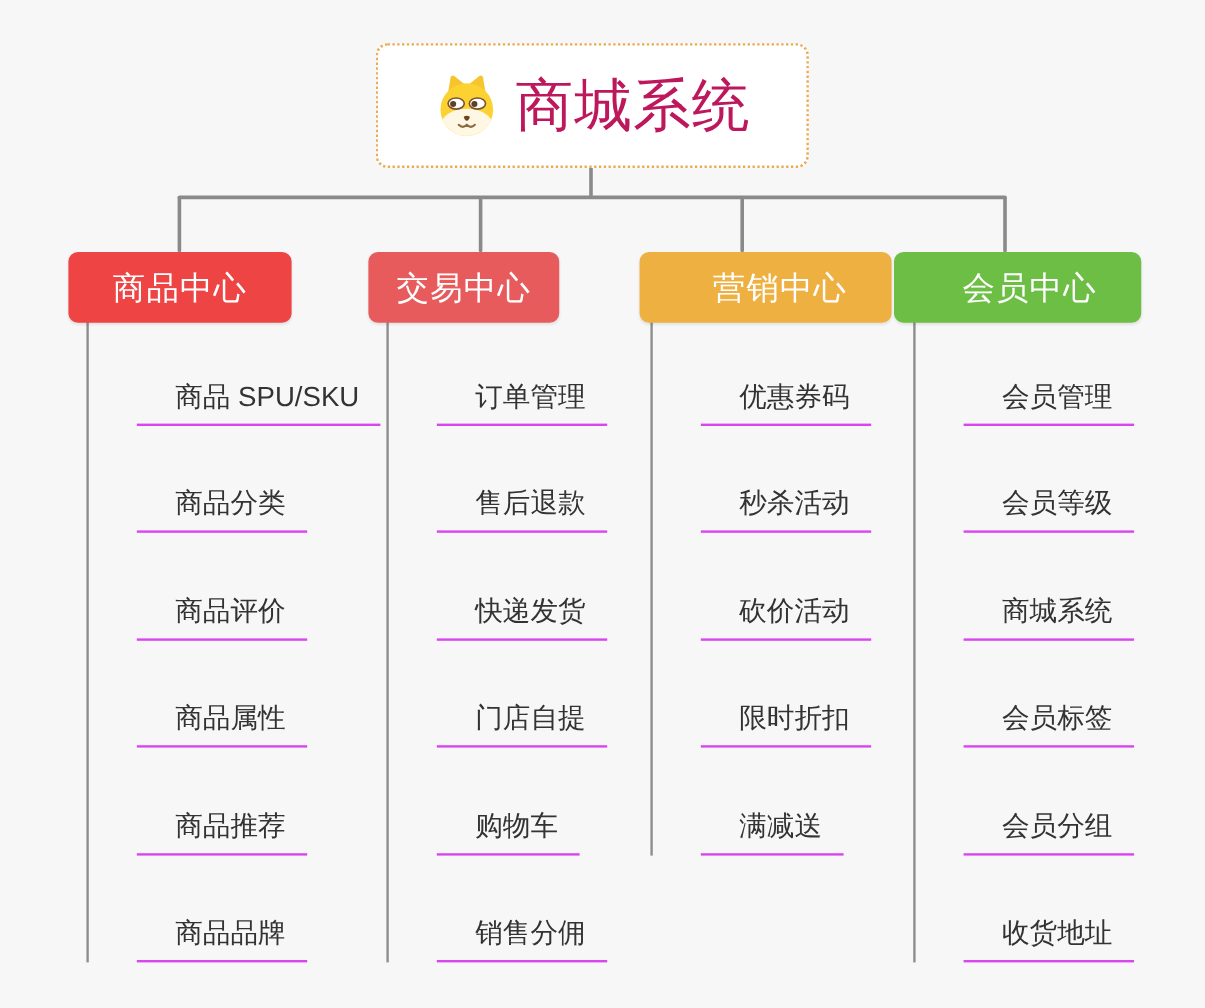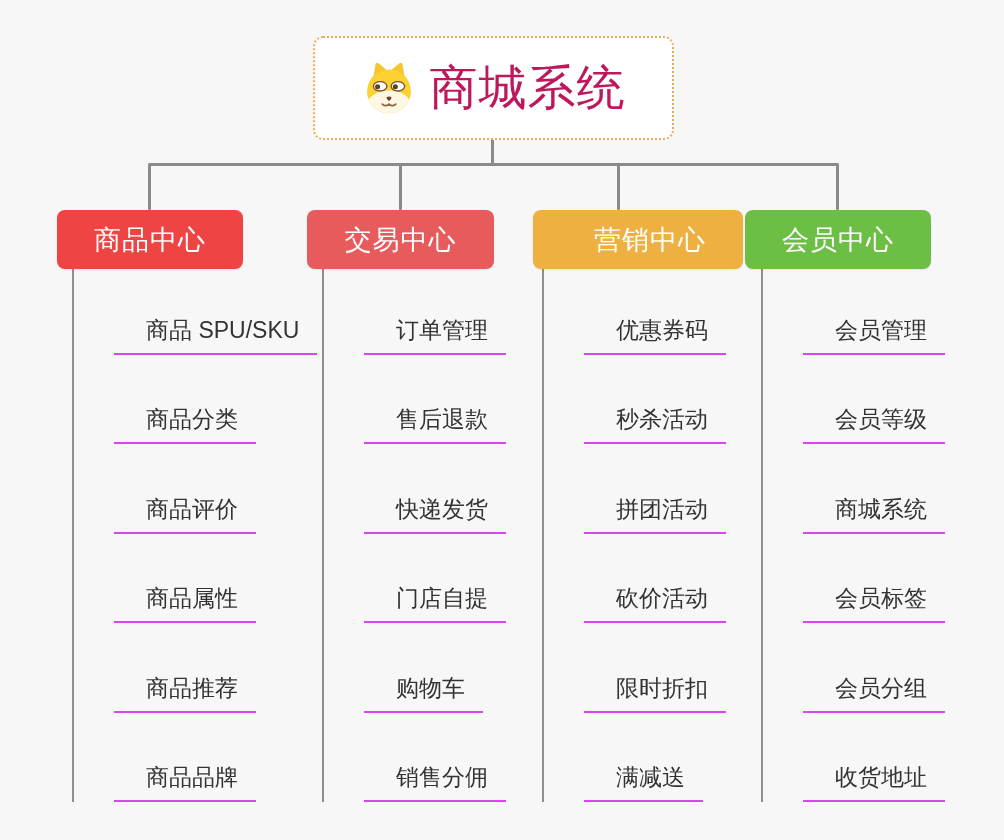--- a/index.html
+++ b/index.html
@@ -34,23 +34,23 @@
   .conn-drop.d4{left:836px;}
 
   
   .branch-node{
     position:absolute;top:210px;height:59px;border-radius:8px;
     display:flex;align-items:center;justify-content:center;
     color:#FFFFFF;font-size:27px;letter-spacing:1px;
     box-shadow:0 1px 2px rgba(0,0,0,0.08);
   }
   .branch-1{left:57px;width:186px;}
-  .branch-2{left:307px;width:187px;}
+  .branch-2{left:307px;width:159px;}
   .branch-3{left:533px;width:186px;padding-left:24px;}
-  .branch-4{left:745px;width:186px;}
+  .branch-4{left:745px;width:186px;padding-left:20px;}
 
   
   .leaf-column{
     position:absolute;top:265px;width:max-content;
     border-left:2px solid #8E8E8E;
   }
   .col-1{left:72px;}
   .col-2{left:322px;}
   .col-3{left:542px;}
   .col-4{left:761px;}
@@ -89,21 +89,20 @@
     <div class="leaf">订单管理</div>
     <div class="leaf">售后退款</div>
     <div class="leaf">快递发货</div>
     <div class="leaf">门店自提</div>
     <div class="leaf">购物车</div>
     <div class="leaf">销售分佣</div>
   </div>
   <div class="leaf-column col-3">
     <div class="leaf">优惠券码</div>
     <div class="leaf">秒杀活动</div>
-    <div class="leaf">拼团活动</div>
     <div class="leaf">砍价活动</div>
     <div class="leaf">限时折扣</div>
     <div class="leaf">满减送</div>
   </div>
   <div class="leaf-column col-4">
     <div class="leaf">会员管理</div>
     <div class="leaf">会员等级</div>
     <div class="leaf">商城系统</div>
     <div class="leaf">会员标签</div>
     <div class="leaf">会员分组</div>

